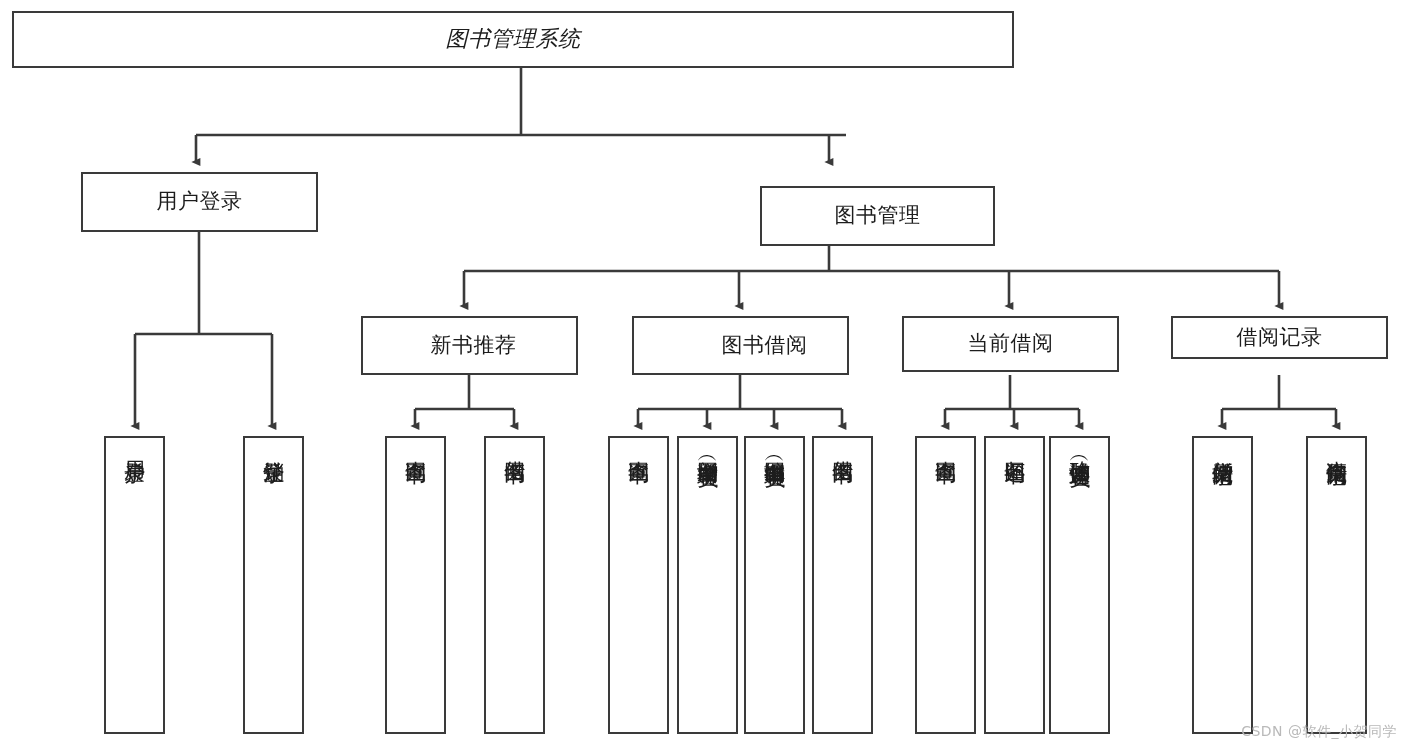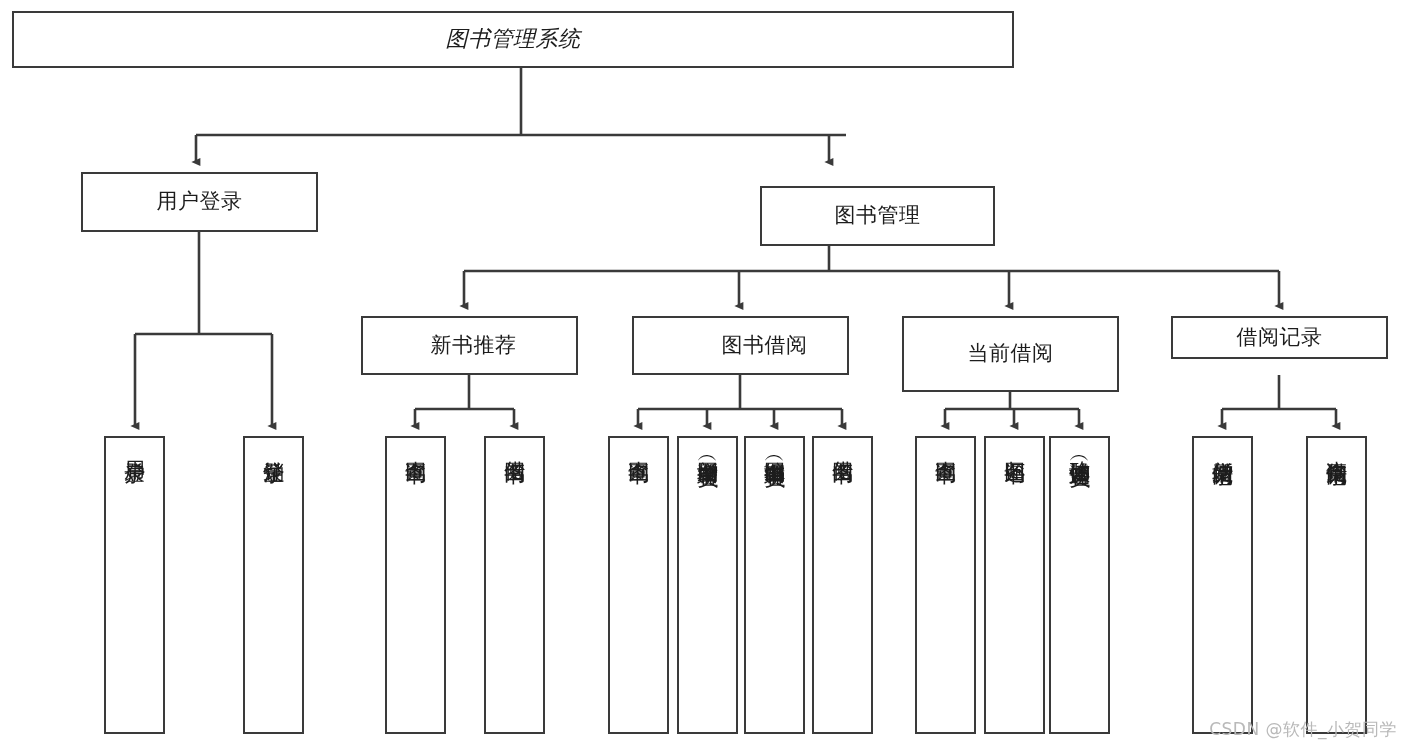--- a/index.html
+++ b/index.html
@@ -49,21 +49,21 @@
     line-height:1.16;
     letter-spacing:1px;
     white-space:normal;
     max-height:284px;
   }
 
   #watermark{
     position:absolute;
     right:8px;
     bottom:6px;
-    font-size:17px;
+    font-size:14px;
     color:#b9b9b9;
     letter-spacing:0.5px;
     white-space:nowrap;
     pointer-events:none;
     margin-top:24px;
   }
 </style>
 </head>
 <body>
 
@@ -130,21 +130,21 @@
   <div class="node h-node" style="left: 712px; top: 186px; width: 235px; height: 60px; margin-left: 48px;">
     <span class="label">图书管理</span>
   </div>
 
   <div class="node h-node" style="left: 361px; top: 316px; width: 217px; height: 59px; padding-left: 8px;">
     <span class="label">新书推荐</span>
   </div>
   <div class="node h-node" style="left: 632px; top: 316px; width: 217px; height: 59px; padding-left: 48px;">
     <span class="label">图书借阅</span>
   </div>
-  <div class="node h-node" style="left: 902px; top: 316px; width: 217px; height: 76px;">
+  <div class="node h-node" style="left: 902px; top: 316px; width: 217px; height: 56px;">
     <span class="label">当前借阅</span>
   </div>
   <div class="node h-node" style="left: 1171px; top: 316px; width: 217px; height: 43px;">
     <span class="label">借阅记录</span>
   </div>
 
   <div class="node v-node" style="left: 104px; top: 436px; width: 61px; height: 298px;">
     <span class="label">用户登录</span>
   </div>
   <div class="node v-node" style="left: 243px; top: 436px; width: 61px; height: 298px;">

